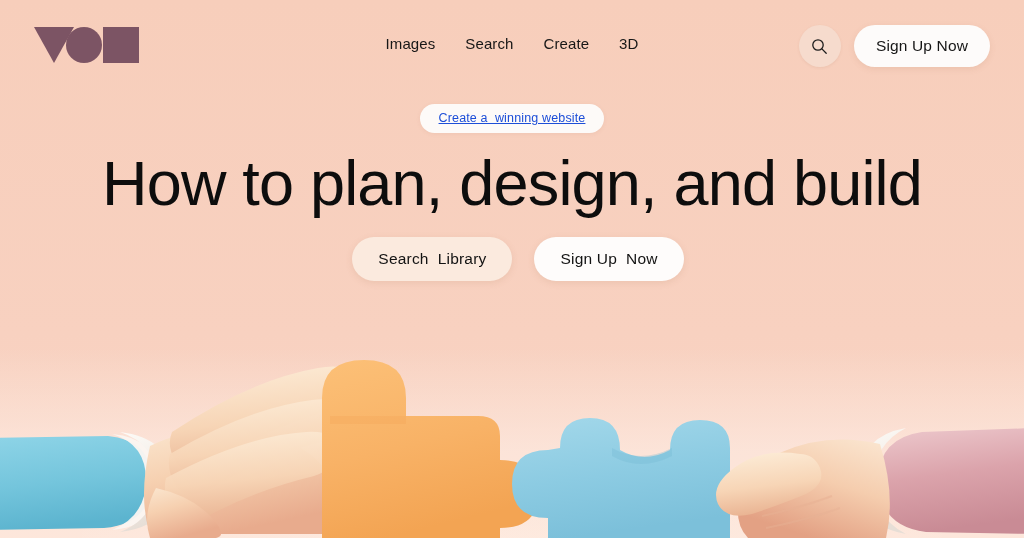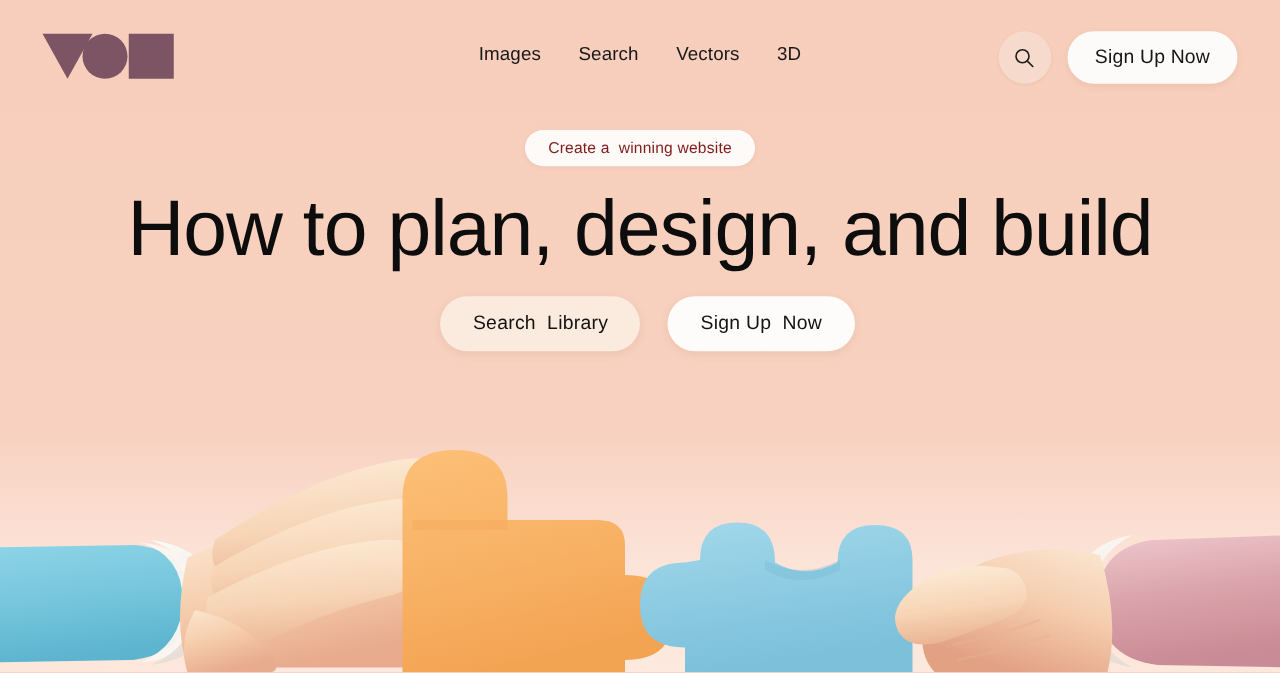--- a/index.html
+++ b/index.html
@@ -140,24 +140,25 @@
     z-index: 15;
   }
 
   .badge {
     display: inline-block;
     padding: 7px 19px 8px;
     border-radius: 16px;
     background: #fdfaf8;
     font-size: 12.5px;
     letter-spacing: .15px;
-    color: #7f1d1d;
+    color: #1d4ed8;
     white-space: pre;
     cursor: pointer;
     box-shadow: 0 1px 4px rgba(160,105,80,0.09);
+    text-decoration: underline;
   }
 
   .headline {
     margin-top: 21px;
     font-size: 63px;
     line-height: 58px;
     font-weight: 400;
     letter-spacing: -0.8px;
     color: #0d0d0d;
     font-family: "Liberation Sans", sans-serif;
@@ -218,21 +219,21 @@
 
     <div class="logo">
       <span class="logo-tri"></span>
       <span class="logo-circle"></span>
       <span class="logo-square"></span>
     </div>
 
     <nav class="nav">
       <button class="nav-item">Images</button>
       <button class="nav-item">Search</button>
-      <button class="nav-item">Vectors</button>
+      <button class="nav-item">Create</button>
       <button class="nav-item">3D</button>
     </nav>
 
     <div class="header-right">
       <button class="search-btn">
         <svg width="17" height="17" viewBox="0 0 17 17">
           <circle cx="7" cy="7" r="5.2" fill="none" stroke="#1d1d1d" stroke-width="1.3"></circle>
           <line x1="10.9" y1="10.9" x2="15.2" y2="15.2" stroke="#1d1d1d" stroke-width="1.3" stroke-linecap="round"></line>
         </svg>
       </button>

